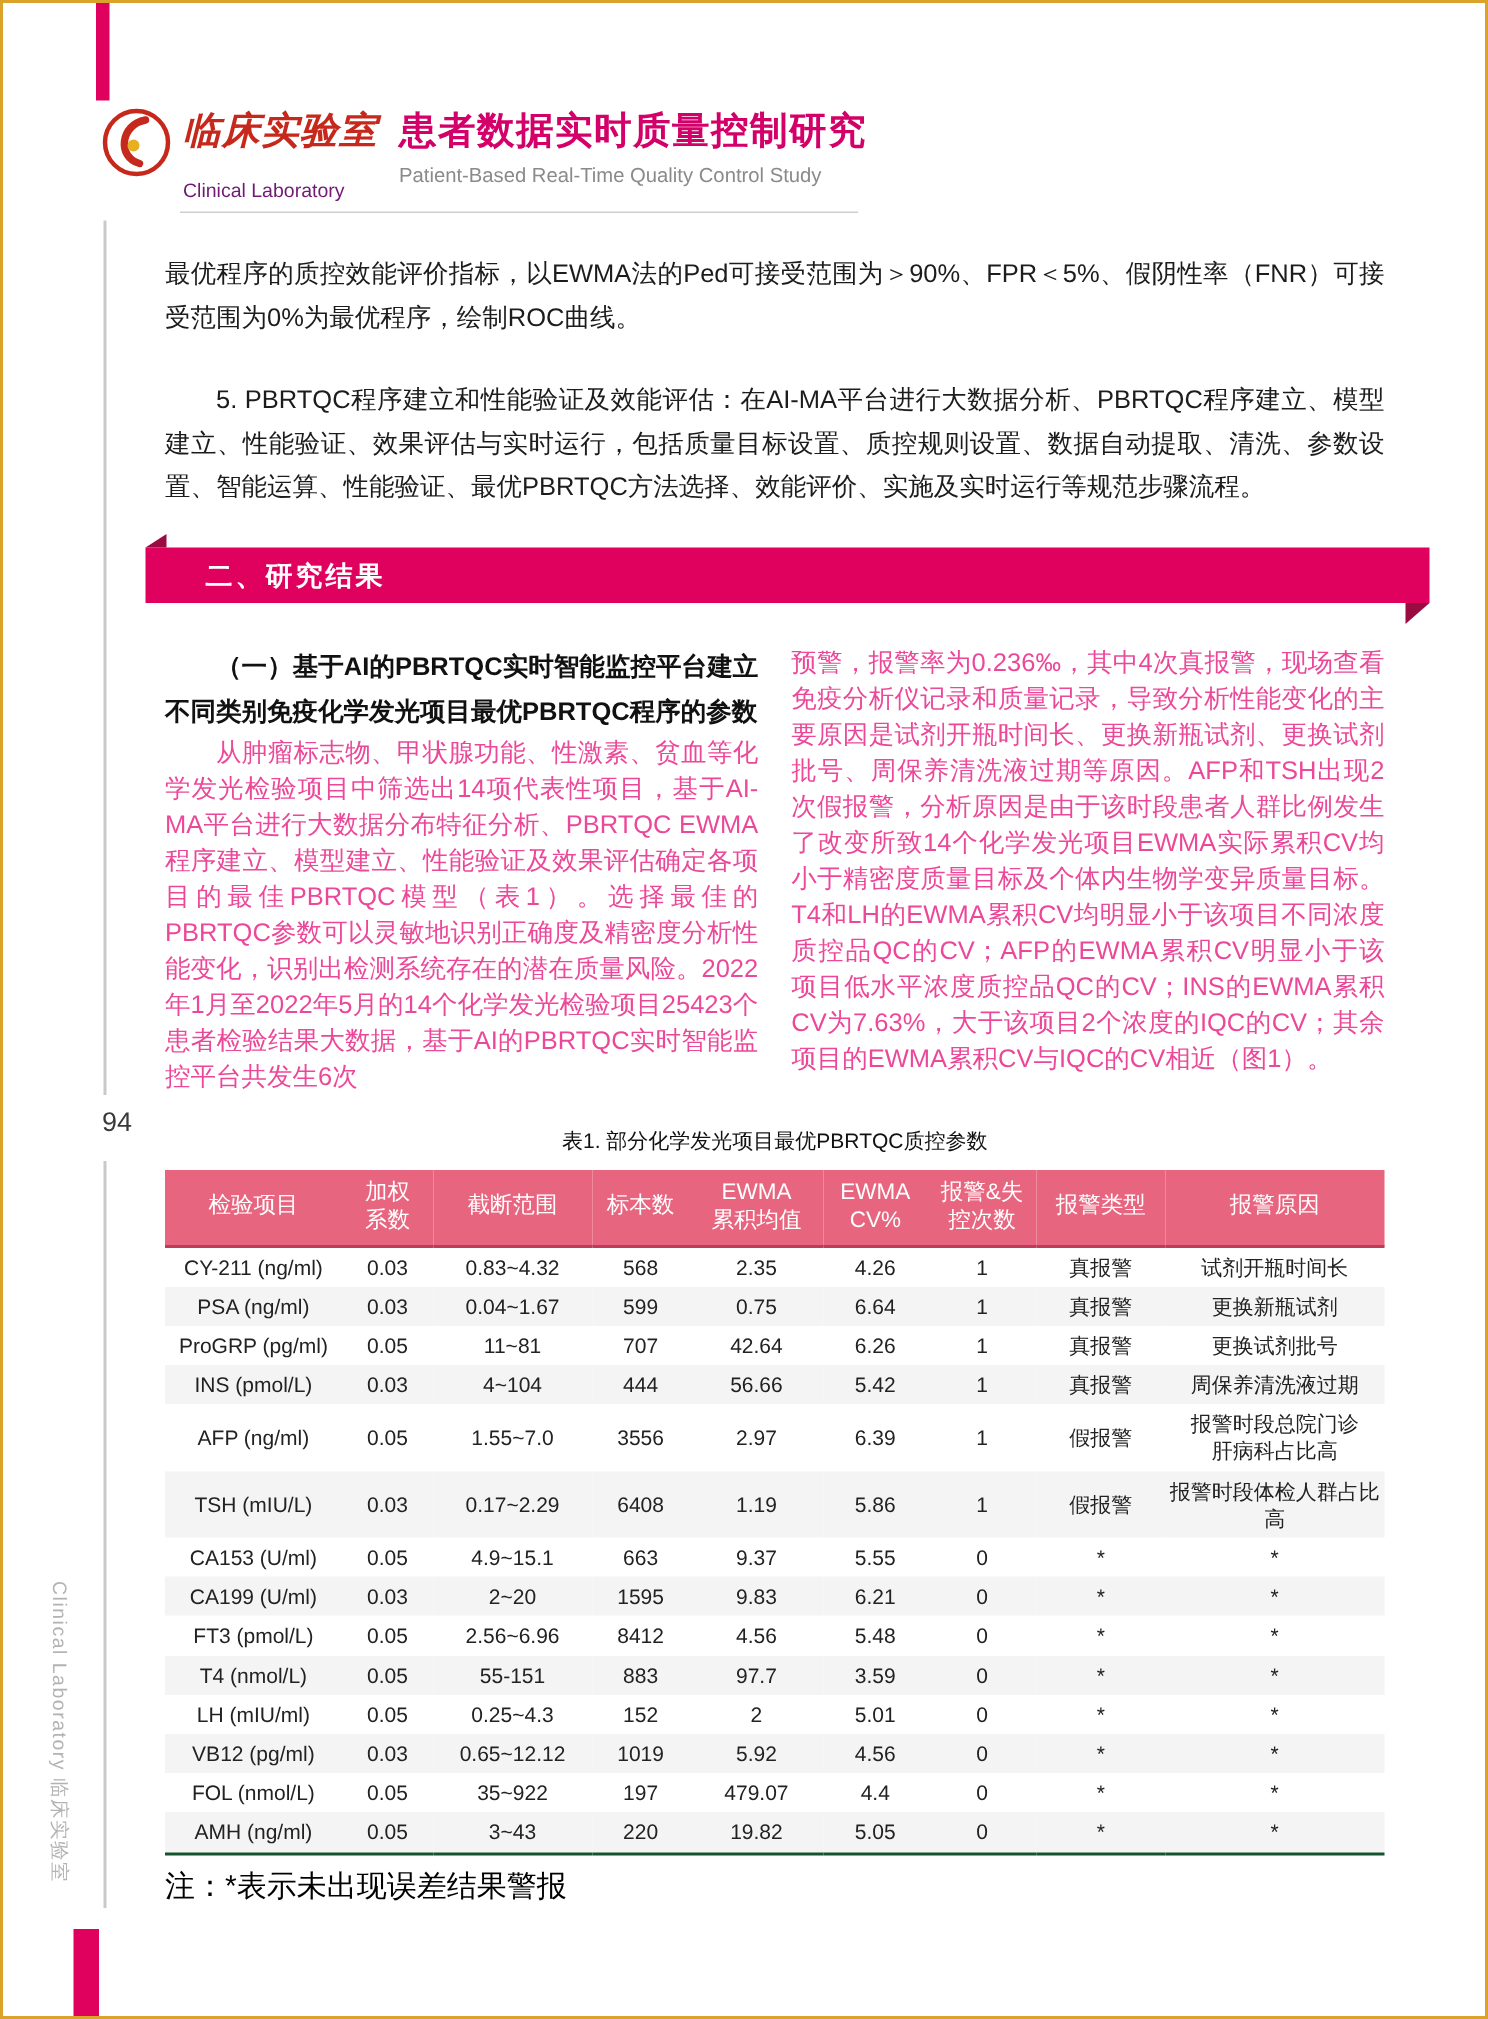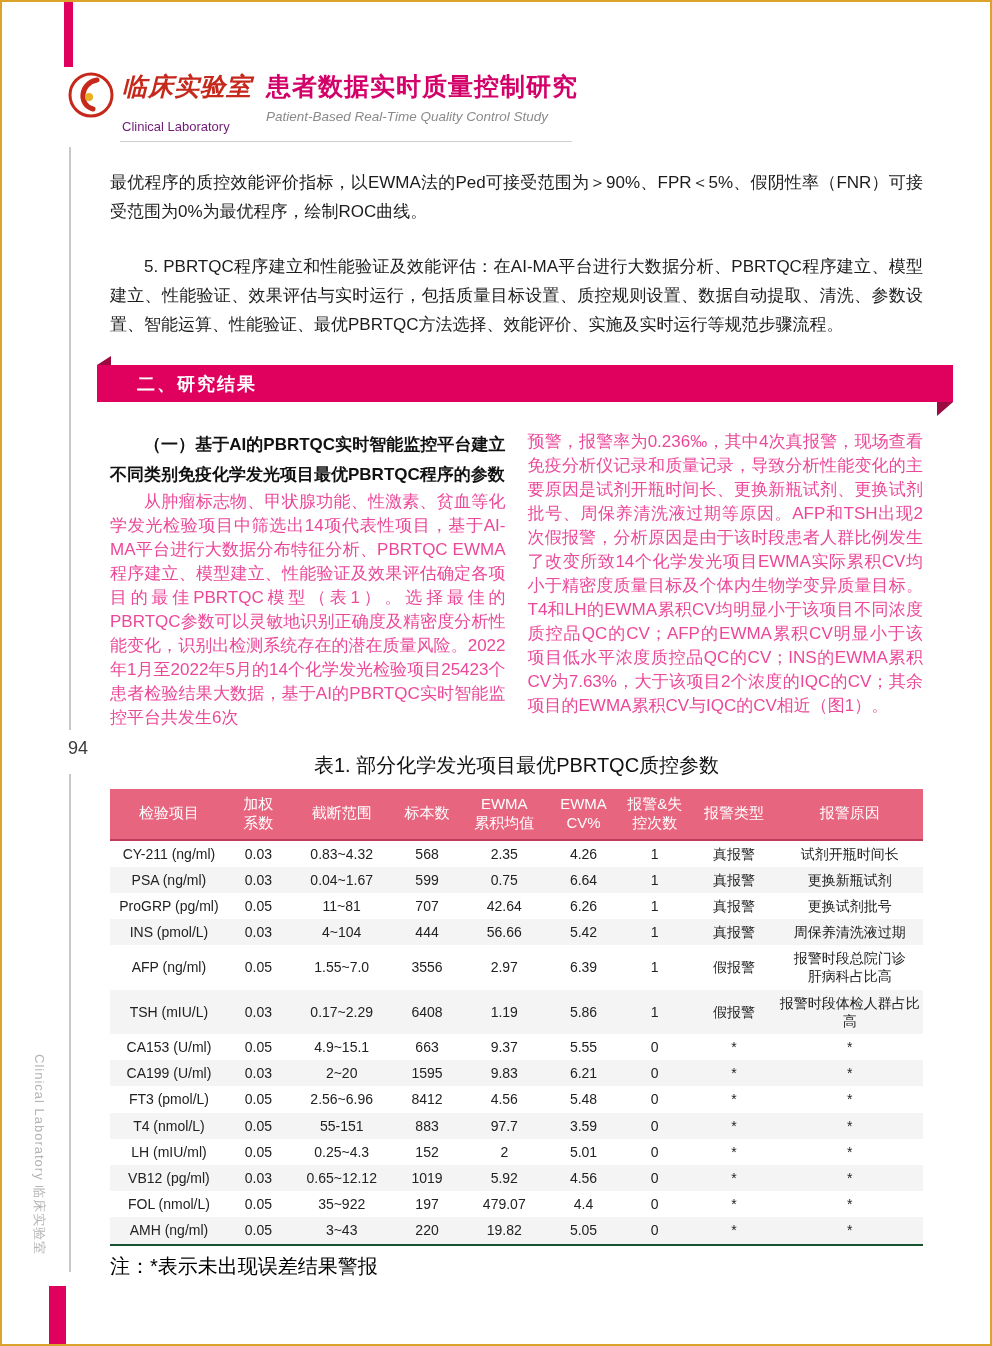--- a/index.html
+++ b/index.html
@@ -28,21 +28,21 @@
 
   
   .hdr{position:relative;display:flex;align-items:flex-start;margin:68px 67px 0 64px;}
   .logo-emblem{width:50px;height:50px;flex:0 0 auto;}
   .logo-text{margin-left:6px;}
   .logo-cn{font-size:25px;color:#c6281c;font-weight:bold;font-style:italic;
            font-family:"Liberation Serif",serif;letter-spacing:1px;white-space:nowrap;}
   .logo-en{font-size:13px;color:#701a75;margin-top:16px;white-space:nowrap;}
   .title-block{margin-left:14px;}
   .main-title{font-size:25px;font-weight:bold;color:var(--title-magenta);letter-spacing:1px;white-space:nowrap;}
-  .sub-title{font-size:13.5px;color:#8a8a8a;font-style:italic;margin-top:6px;white-space:nowrap;}
+  .sub-title{font-size:13.5px;color:#8a8a8a;margin-top:6px;white-space:nowrap;}
   .hdr-rule{position:absolute;left:54px;bottom:-8px;width:452px;height:1px;background:#cfcfcf;}
 
   
   .content{margin:0 67px 0 108px;}
   .para{font-size:17px;line-height:29px;color:#1c1c1c;text-align:justify;}
   .p1{margin-top:34px;}
   .p2{margin-top:26px;text-indent:2em;}
 
   
   .banner{position:relative;margin:26px 0 0 -13px;width:calc(100% + 43px);
@@ -55,21 +55,21 @@
 
   
   .cols{display:flex;gap:22px;margin-top:28px;}
   .col{flex:1;}
   .col-heading{font-size:17px;line-height:30px;font-weight:bold;color:#111;
                text-indent:2em;text-align:justify;}
   .col .body{font-size:17px;line-height:24px;color:#ec4899;text-align:justify;}
   .col .body.indent{text-indent:2em;}
 
   
-  .table-title{margin-top:22px;text-align:center;font-size:20px;color:#111;}
+  .table-title{margin-top:22px;text-align:center;font-size:14px;color:#111;}
   table.qc{width:100%;margin-top:10px;border-collapse:collapse;table-layout:fixed;}
   table.qc th{background:var(--th-pink);color:#fff;font-weight:normal;font-size:15px;
               padding:6px 2px;white-space:pre-line;line-height:1.25;vertical-align:middle;
               border-bottom:2px solid #c23a5b;height:46px;}
   table.qc td{font-size:14px;color:#222;text-align:center;padding:4px 2px;
               white-space:pre-line;line-height:1.3;vertical-align:middle;}
   table.qc tbody tr:nth-child(even){background:#f4f4f5;}
   table.qc tbody tr:last-child td{border-bottom:2px solid #14532d;}
   .note{margin-top:7px;font-size:20px;color:#000000;}
 </style>

